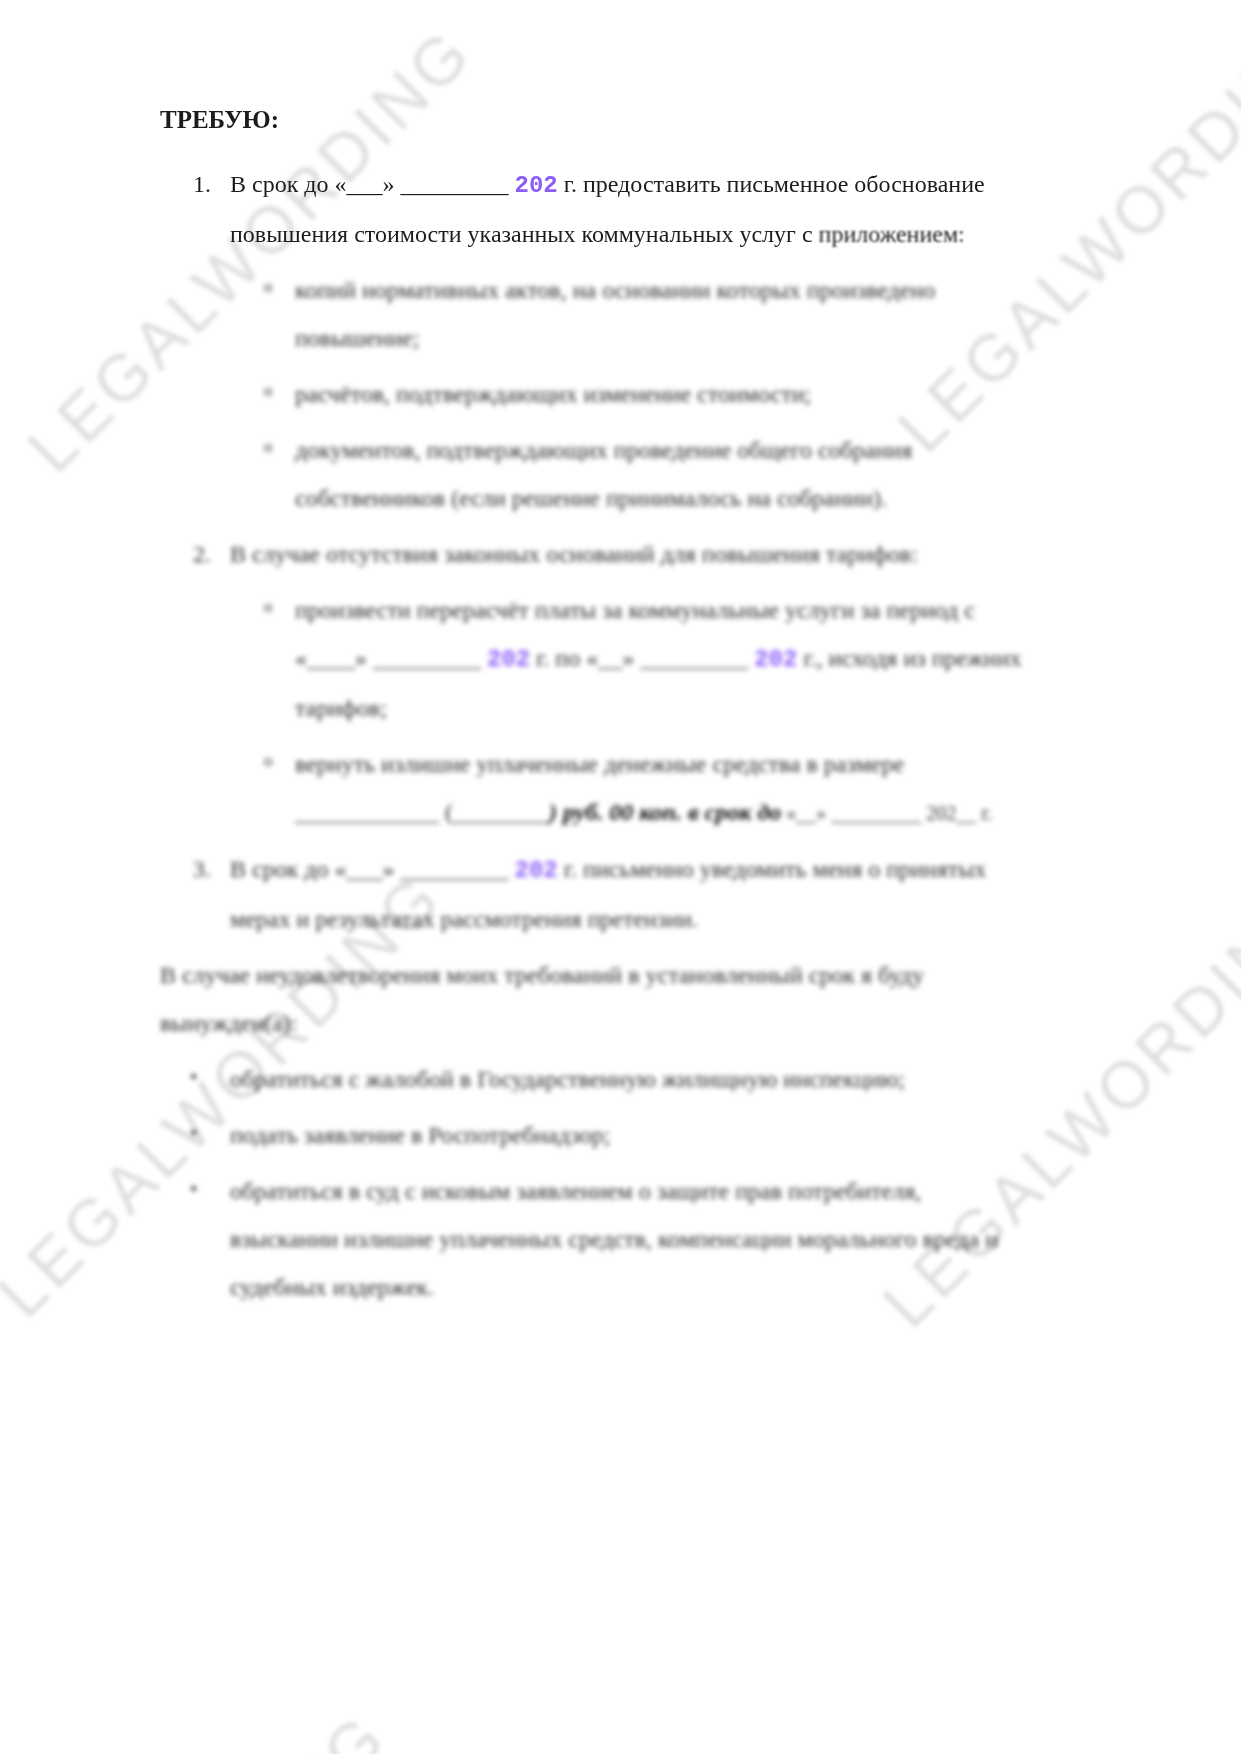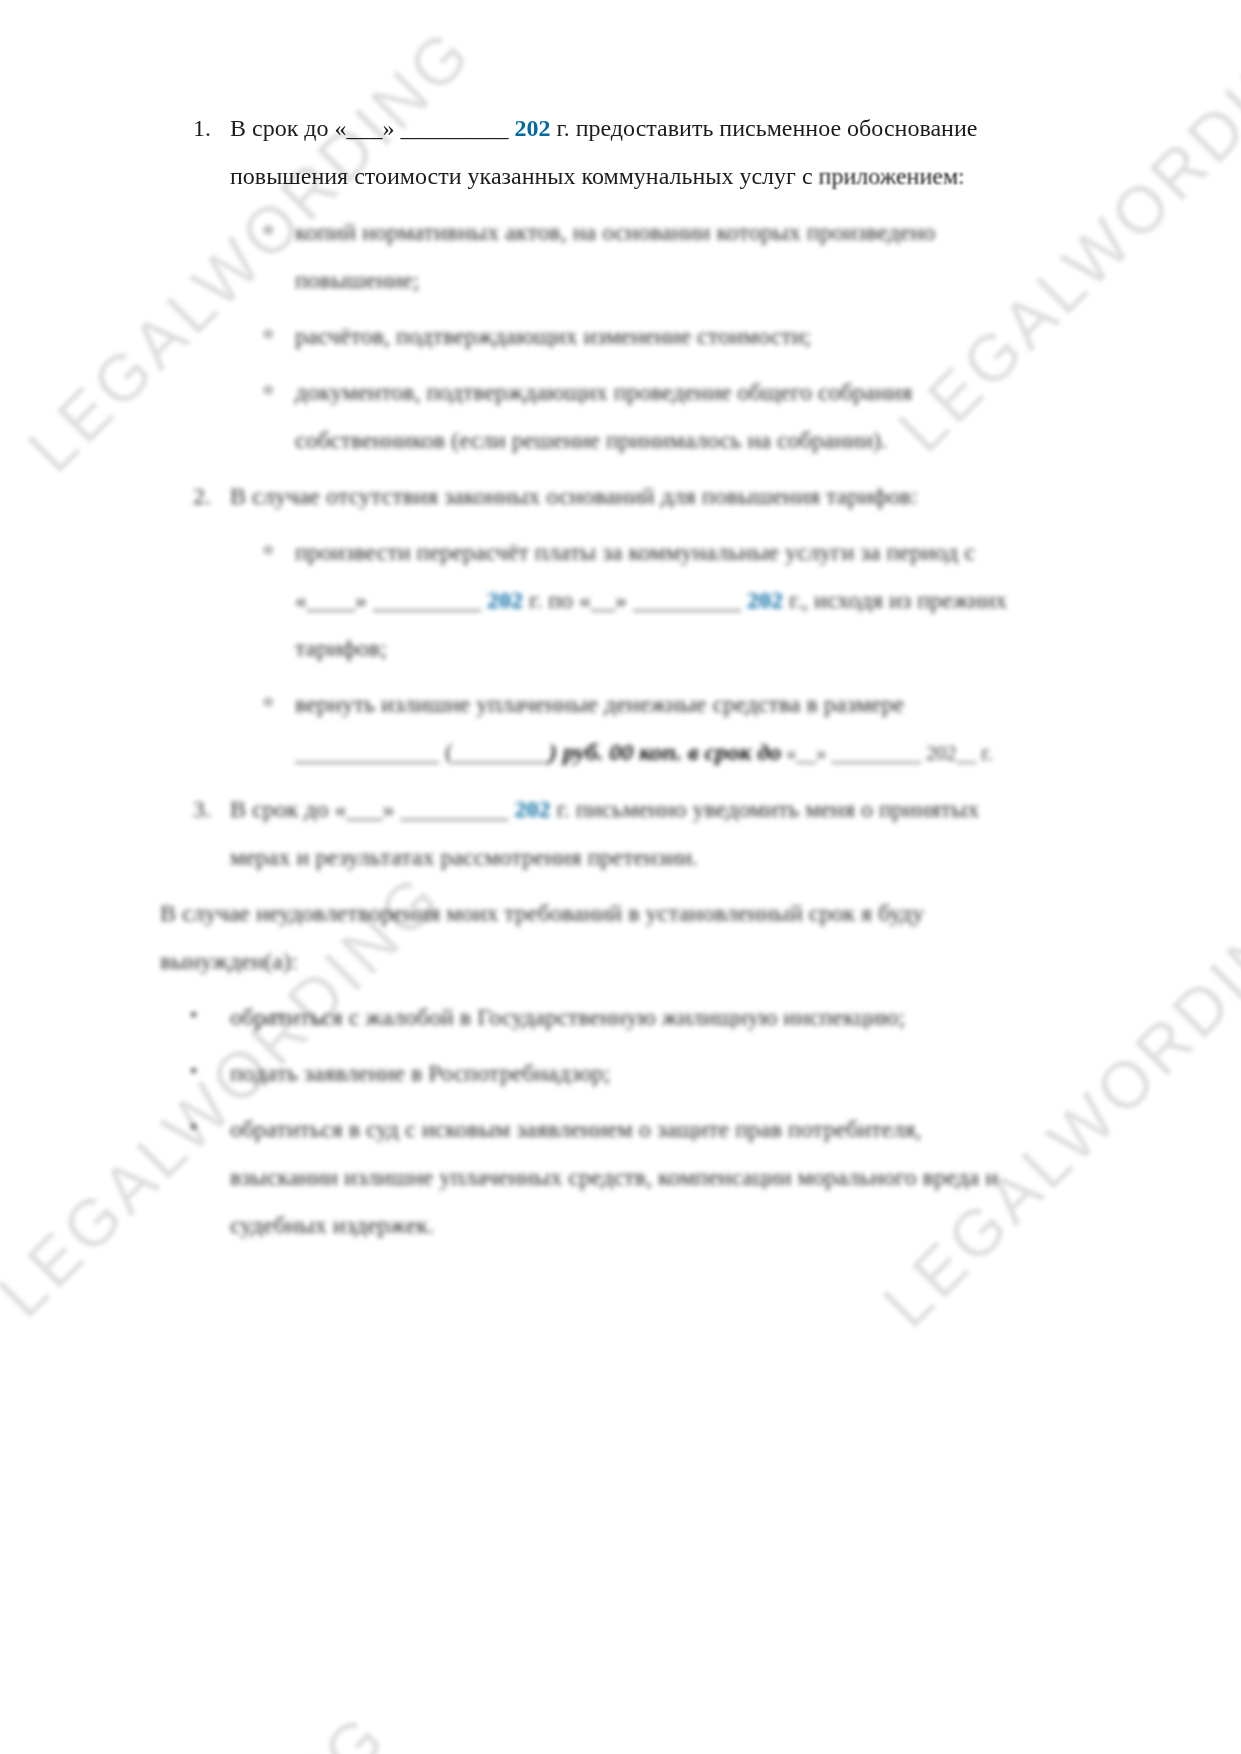--- a/index.html
+++ b/index.html
@@ -38,40 +38,41 @@
   .oli > .num { position:absolute; left:33px; top:0; }
 
   .sub { position:relative; padding-left:135px; width:865px; margin-bottom:8px; }
   .sub > .mark { position:absolute; left:104px; top:-3px; font-size:17px; }
 
   .closing { width:880px; margin-bottom:8px; }
 
   .act { position:relative; padding-left:70px; width:870px; margin-bottom:8px; }
   .act > .mark { position:absolute; left:30px; top:-2px; font-size:21px; }
 
-  .b  { font-weight:bold; color:#0369a1; }
+  .b  { font-weight:bold; color:#8b5cf6;font-family:Liberation Mono, monospace; }
   .bi { font-weight:bold; font-style:italic; color:#111; }
   .small { font-size:20px; }
 
   .blur-soft { filter:blur(1.2px); }
   .blurred   { filter:blur(2.7px); color:#2e2e2e; }
 </style>
 </head>
 <body>
 
 <div class="watermark-layer">
   <span class="wm wm1">LEGALWORDING</span>
   <span class="wm wm2">LEGALWORDING</span>
   <span class="wm wm3">LEGALWORDING</span>
   <span class="wm wm4">LEGALWORDING</span>
   <span class="wm wm5">LEGALWORDING</span>
 </div>
 
 <div class="content">
 
+  <div class="heading">ТРЕБУЮ:</div>
 
   <div class="oli">
     <span class="num">1.</span>
     <span><span>В срок до «___» _________ </span><span class="b">202</span><span>  г. предоставить письменное обоснование повышения стоимости указанных коммунальных услуг с </span><span class="blur-soft">приложением:</span></span>
   </div>
 
   <div class="sub blurred">
     <span class="mark">o</span>
     <span>копий нормативных актов, на основании которых произведено повышение;</span>
   </div>

